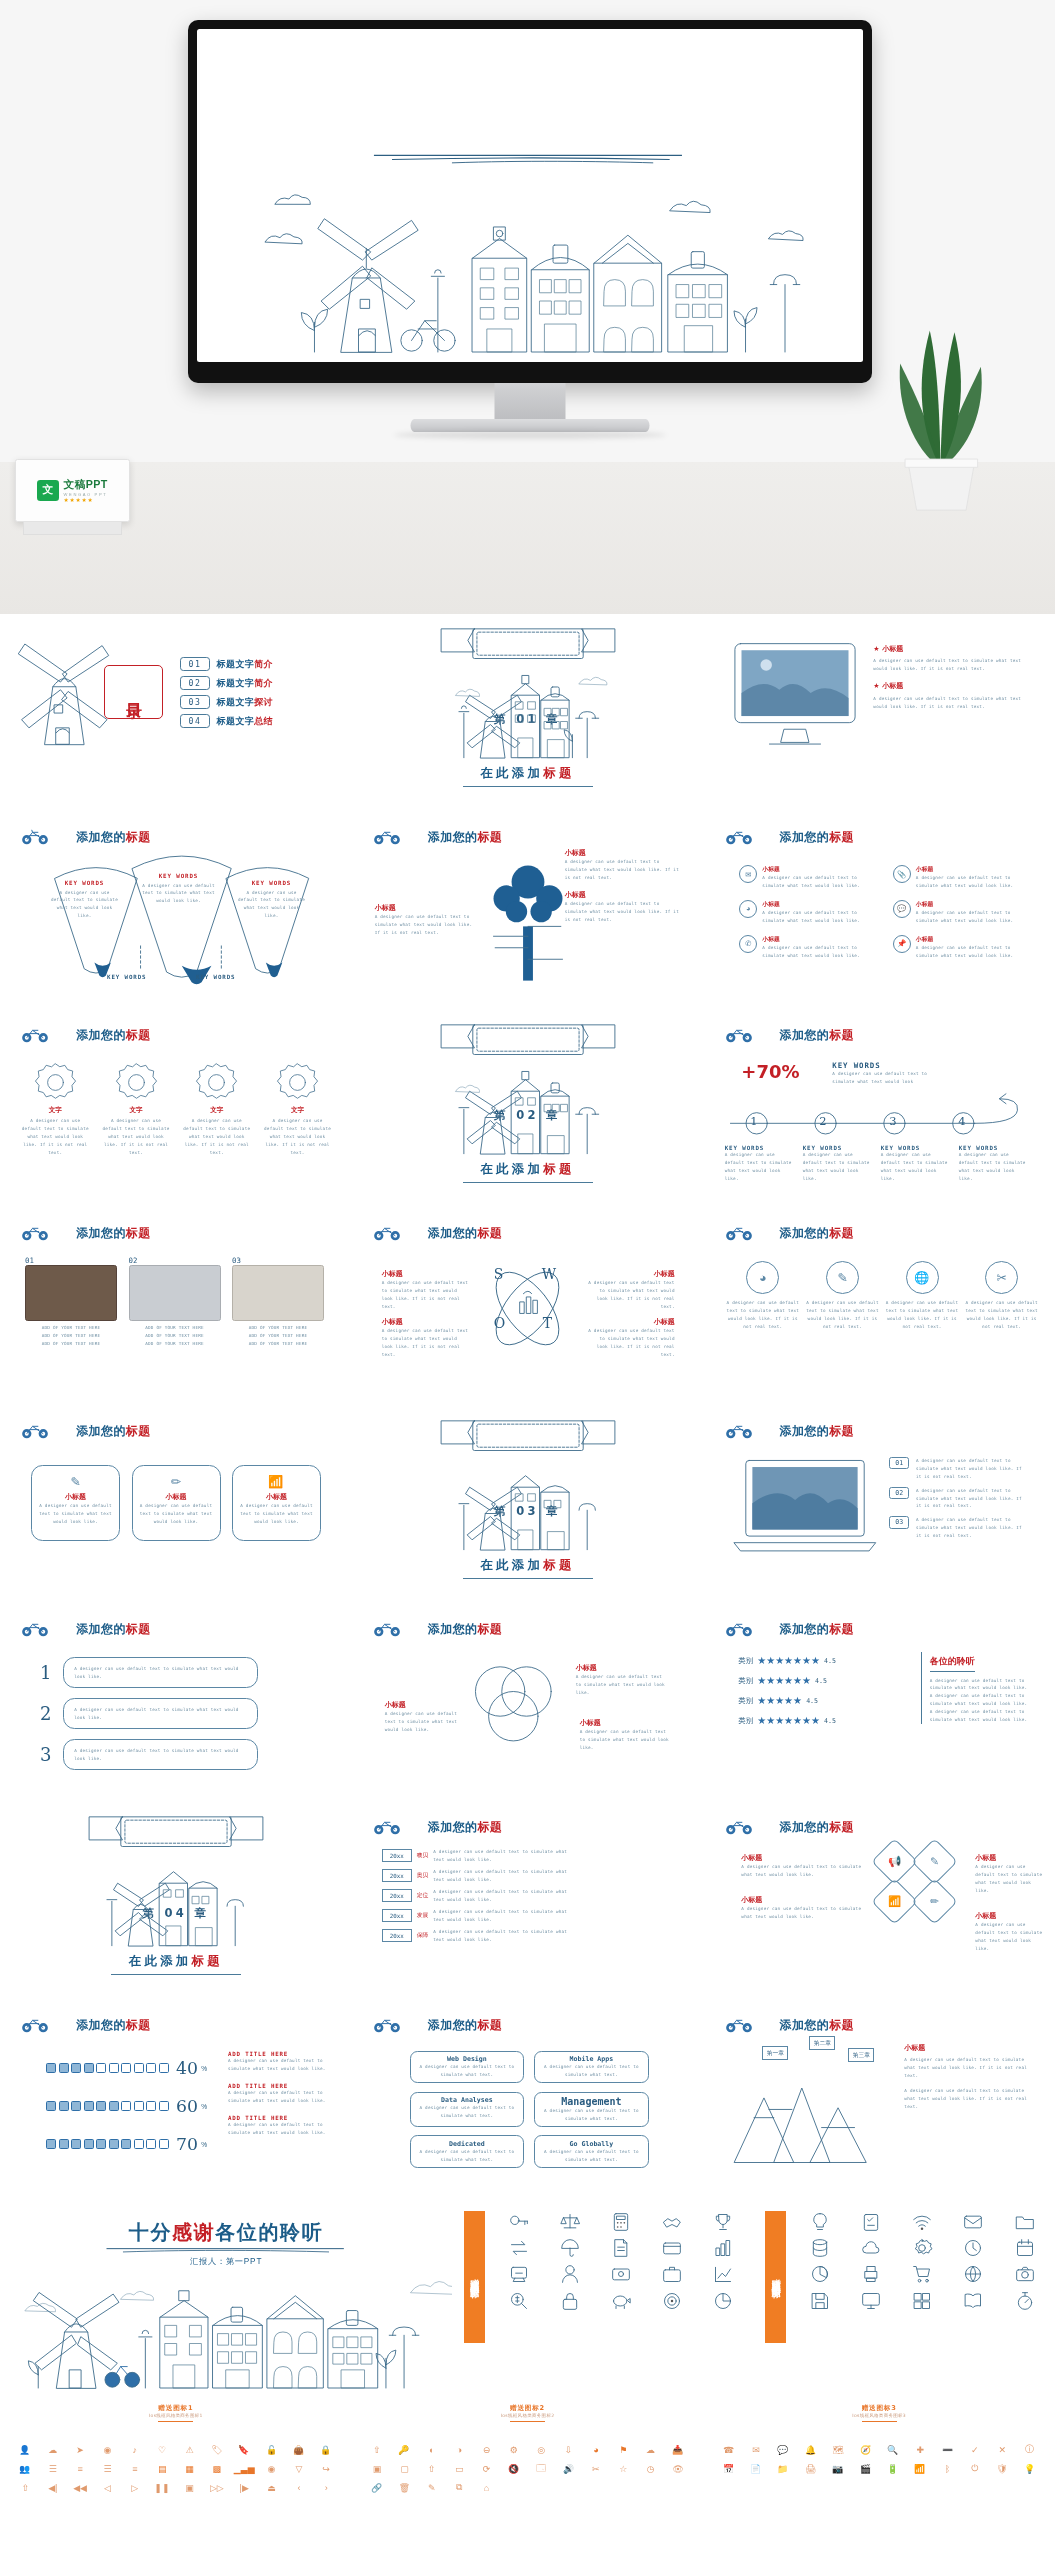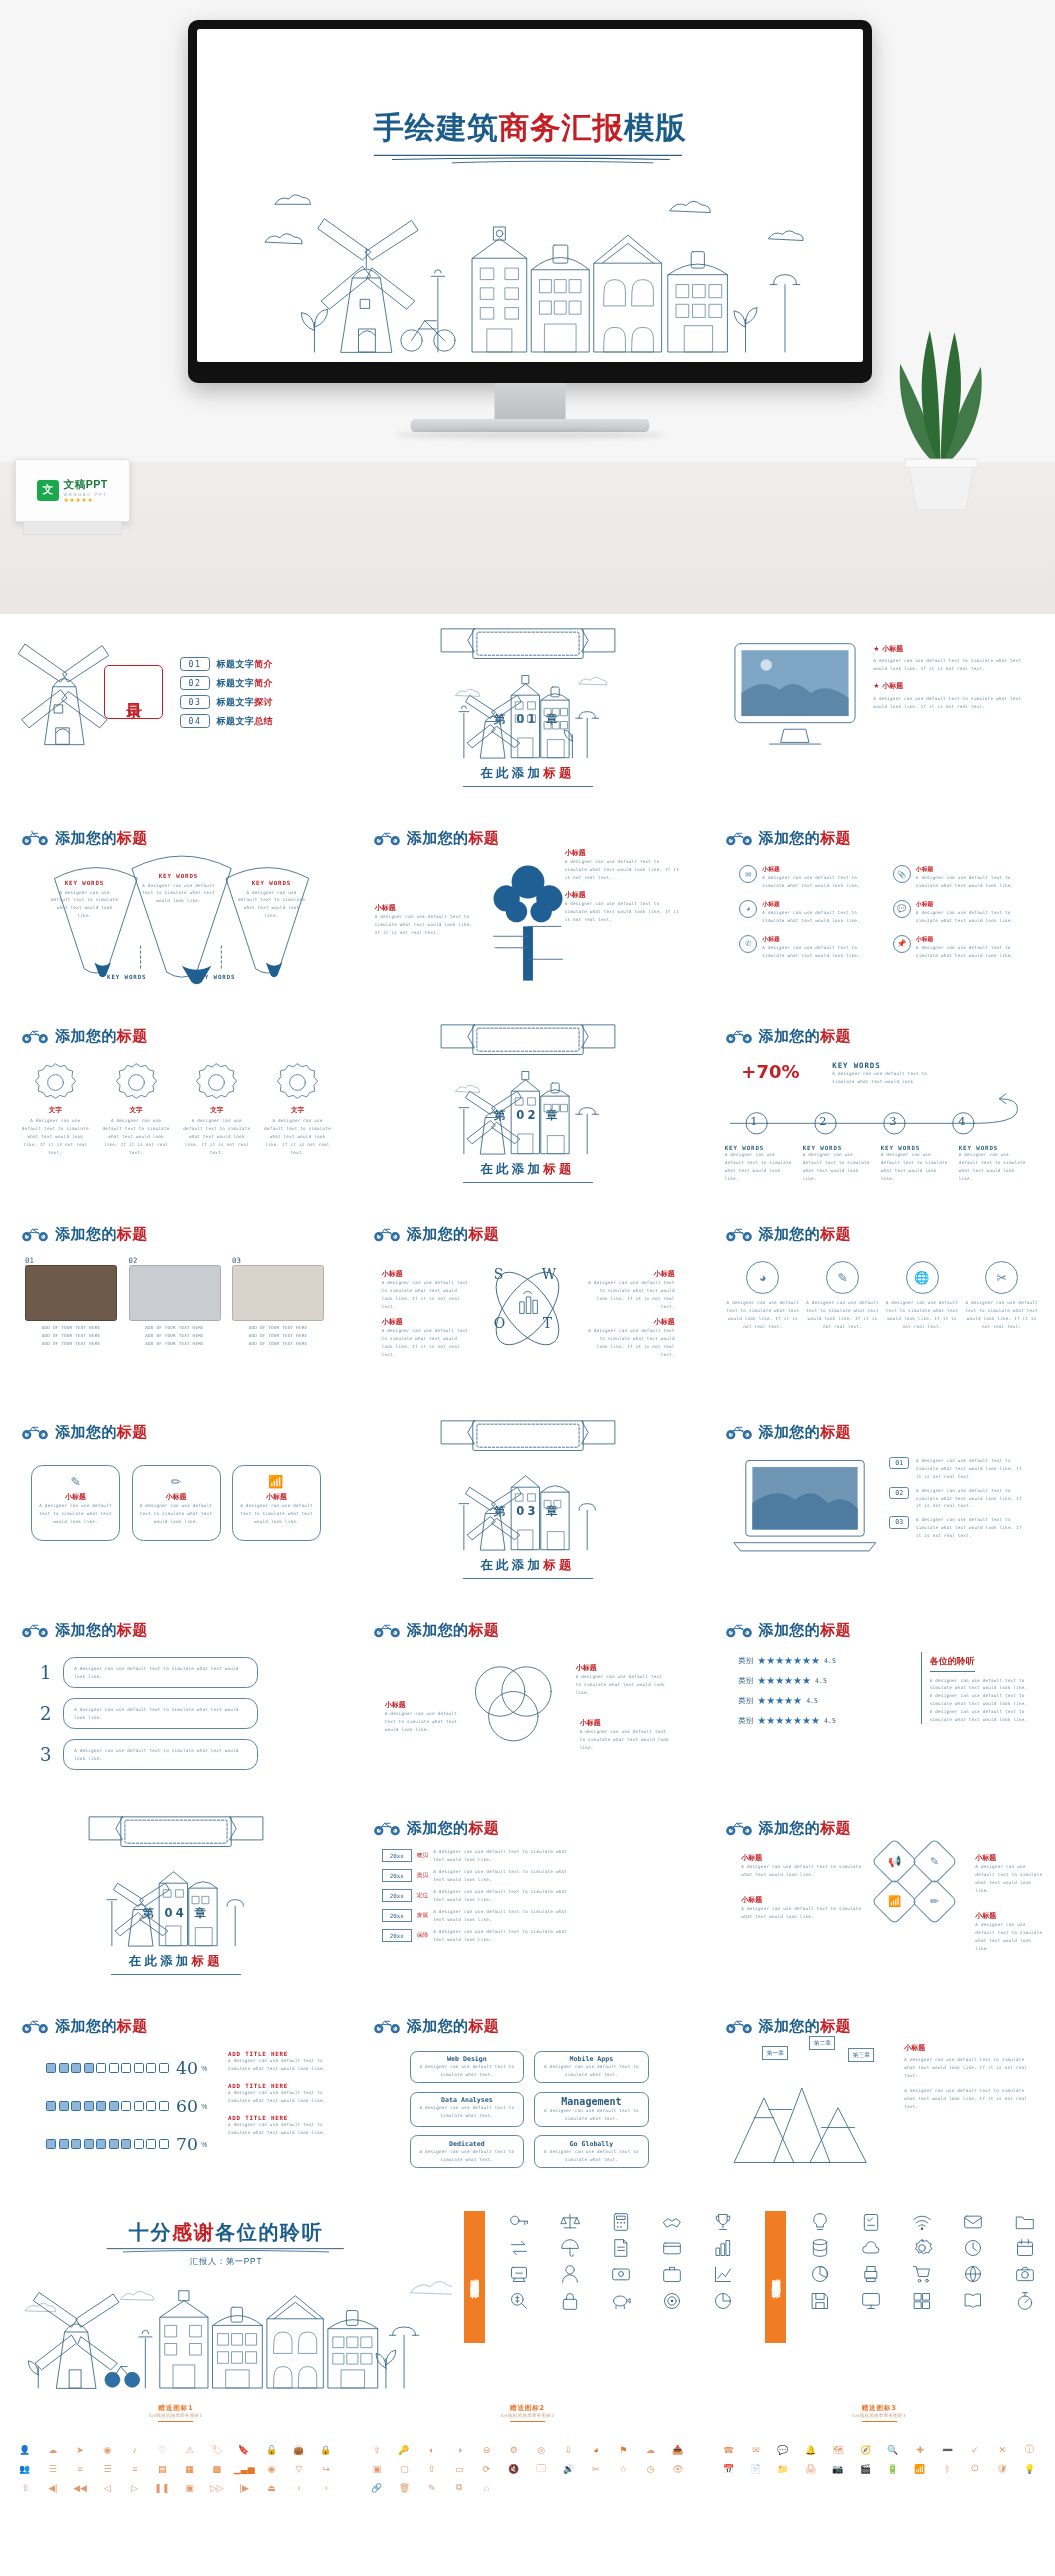--- a/index.html
+++ b/index.html
@@ -57,21 +57,21 @@
 
   
   #grid { position:absolute; left:0; top:614px; width:1055px; }
   .row { display:flex; }
   .thumb { width:352px; height:198px; position:relative; background:#fff; overflow:hidden; }
   .thumb.w640 { width:528px; }
 
   
   .sh { position:absolute; left:21.4px; top:16.5px; display:flex; align-items:center; gap:5.8px; }
   .sh .bike { width:28px; height:15.7px; flex:none; }
-  .sh .sh-t { font-size:15px; font-weight:bold; letter-spacing:0.4px; font-family:"DejaVu Sans",sans-serif; }
+  .sh .sh-t { font-size:12px; font-weight:bold; letter-spacing:0.4px; font-family:"DejaVu Sans",sans-serif;margin-left:21px; }
 
   .body-txt { font-size:4.3px; line-height:1.85; color:#6f8fa3; letter-spacing:0.2px;
       font-family:"DejaVu Sans Mono",monospace; }
   .kw { font-size:5.8px; font-weight:bold; letter-spacing:0.9px; font-family:"DejaVu Sans Mono",monospace; }
   .sub-red { font-size:7px; font-weight:bold; color:#c32026; font-family:"DejaVu Sans",sans-serif; }
 
   
   .chapter { position:absolute; left:50%; transform:translateX(-50%); top:13px; width:173px; height:35px; }
   .chap-label { position:absolute; inset:0; display:flex; align-items:center; justify-content:center;
       font-size:11.5px; font-weight:bold; color:#2a5c80; letter-spacing:3.3px; font-family:"DejaVu Sans",sans-serif; }
@@ -133,23 +133,20 @@
 <body>
 
 <div id="hero">
   <div class="hero-bg-top"></div>
   <div class="hero-bg-bot"></div>
 
   <div class="monitor">
     <div class="mon-frame">
       <div class="mon-screen">
         <div class="s1">
-          <div class="s1-title">
-            <span class="blue">手绘建筑</span><span class="red">商务汇报</span><span class="blue">模版</span>
-          </div>
           <svg class="s1-rule" viewBox="0 0 380 14">
             <path d="M0 3 H375" stroke="#2d5f82" stroke-width="1.6" fill="none"></path>
             <path d="M22 8 C150 5 280 6 360 8" stroke="#2d5f82" stroke-width="1.3" fill="none"></path>
             <path d="M95 12 C180 9 270 10 340 12" stroke="#2d5f82" stroke-width="1.1" fill="none"></path>
           </svg>
 
           <svg class="s1-city" viewBox="0 0 700 186">
             <g class="ln">
 
               <path d="M60 8 q6-10 17-6 q6-9 16-2 q10 0 10 8 z" transform="translate(-20,-2)"></path>

